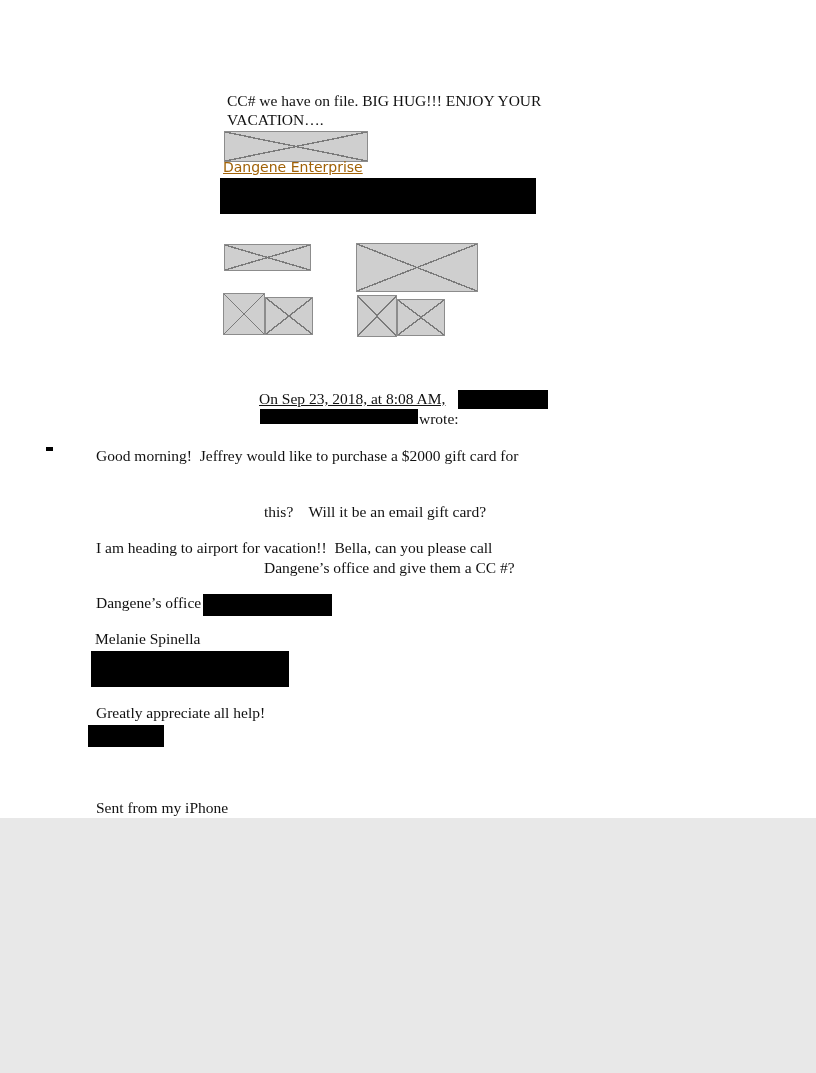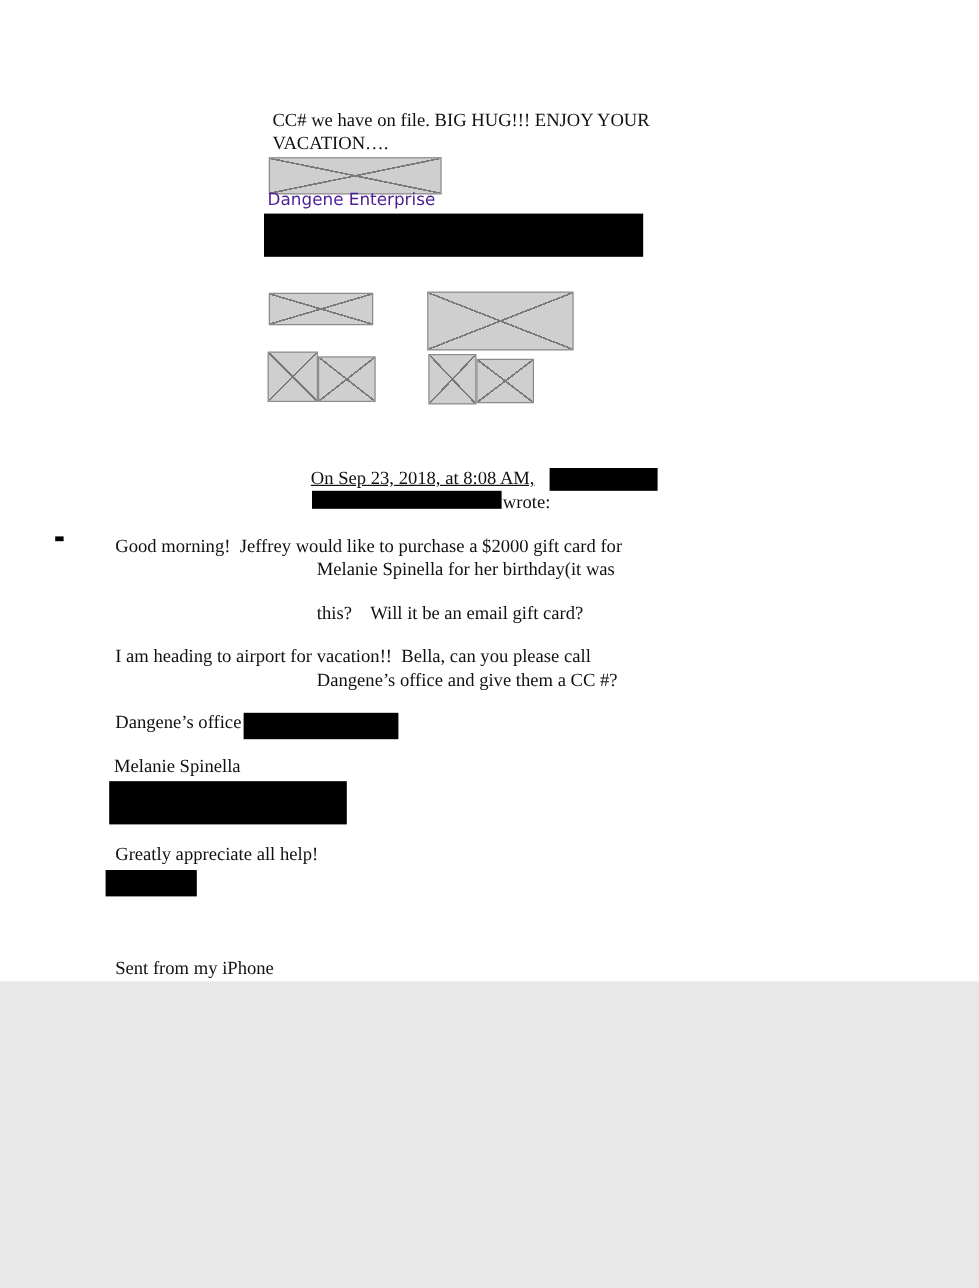--- a/index.html
+++ b/index.html
@@ -20,21 +20,21 @@
     background-color:#cfcfcf;
     background-image:
       linear-gradient(to top right,    transparent calc(50% - 0.7px), #7a7a7a calc(50% - 0.7px), #7a7a7a calc(50% + 0.7px), transparent calc(50% + 0.7px)),
       linear-gradient(to bottom right, transparent calc(50% - 0.7px), #7a7a7a calc(50% - 0.7px), #7a7a7a calc(50% + 0.7px), transparent calc(50% + 0.7px));
     border:1px solid #8c8c8c;
     box-sizing:border-box;
   }
   .sender-link{
     position:absolute;
     font:14px/16px "DejaVu Sans", sans-serif;
-    color:#4c1d95;cursor:pointer;
+    color:#a16207;text-decoration:underline;cursor:pointer;
   }
   .bullet-mark{position:absolute;background:#000000;}
   .footer-id{
     position:absolute;
     font:14.5px/17px "Liberation Sans", sans-serif;
     color:#ef4444;white-space:pre;
   }
 </style>
 </head>
 <body>
@@ -58,21 +58,20 @@
   <div class="img-placeholder" style="left:397px;top:299px;width:48px;height:37px;"></div>
 
   <div class="serif-line underlined" style="left:259px;top:389px;">On Sep 23, 2018, at 8:08 AM,</div>
   <div class="redaction" style="left:458px;top:390px;width:90px;height:19px;"></div>
   <div class="redaction" style="left:260px;top:409px;width:158px;height:15px;"></div>
   <div class="serif-line" style="left:419px;top:409px;">wrote:</div>
 
   <div class="bullet-mark" style="left:46px;top:447px;width:7px;height:4px;"></div>
 
   <div class="serif-line" style="left:96px;top:446px;">Good morning!  Jeffrey would like to purchase a $2000 gift card for</div>
-  <div class="serif-line" style="left:264px;top:465px;">Melanie Spinella for her birthday(it was</div>
   <div class="serif-line" style="left:264px;top:502px;">this?    Will it be an email gift card?</div>
 
   <div class="serif-line" style="left:96px;top:538px;text-align:right;">I am heading to airport for vacation!!  Bella, can you please call</div>
   <div class="serif-line" style="left:264px;top:558px;">Dangene’s office and give them a CC #?</div>
 
   <div class="serif-line" style="left:96px;top:593px;">Dangene’s office</div>
   <div class="redaction" style="left:203px;top:594px;width:129px;height:22px;"></div>
 
   <div class="serif-line" style="left:95px;top:629px;text-align:right;">Melanie Spinella</div>
   <div class="redaction" style="left:91px;top:651px;width:198px;height:36px;"></div>

